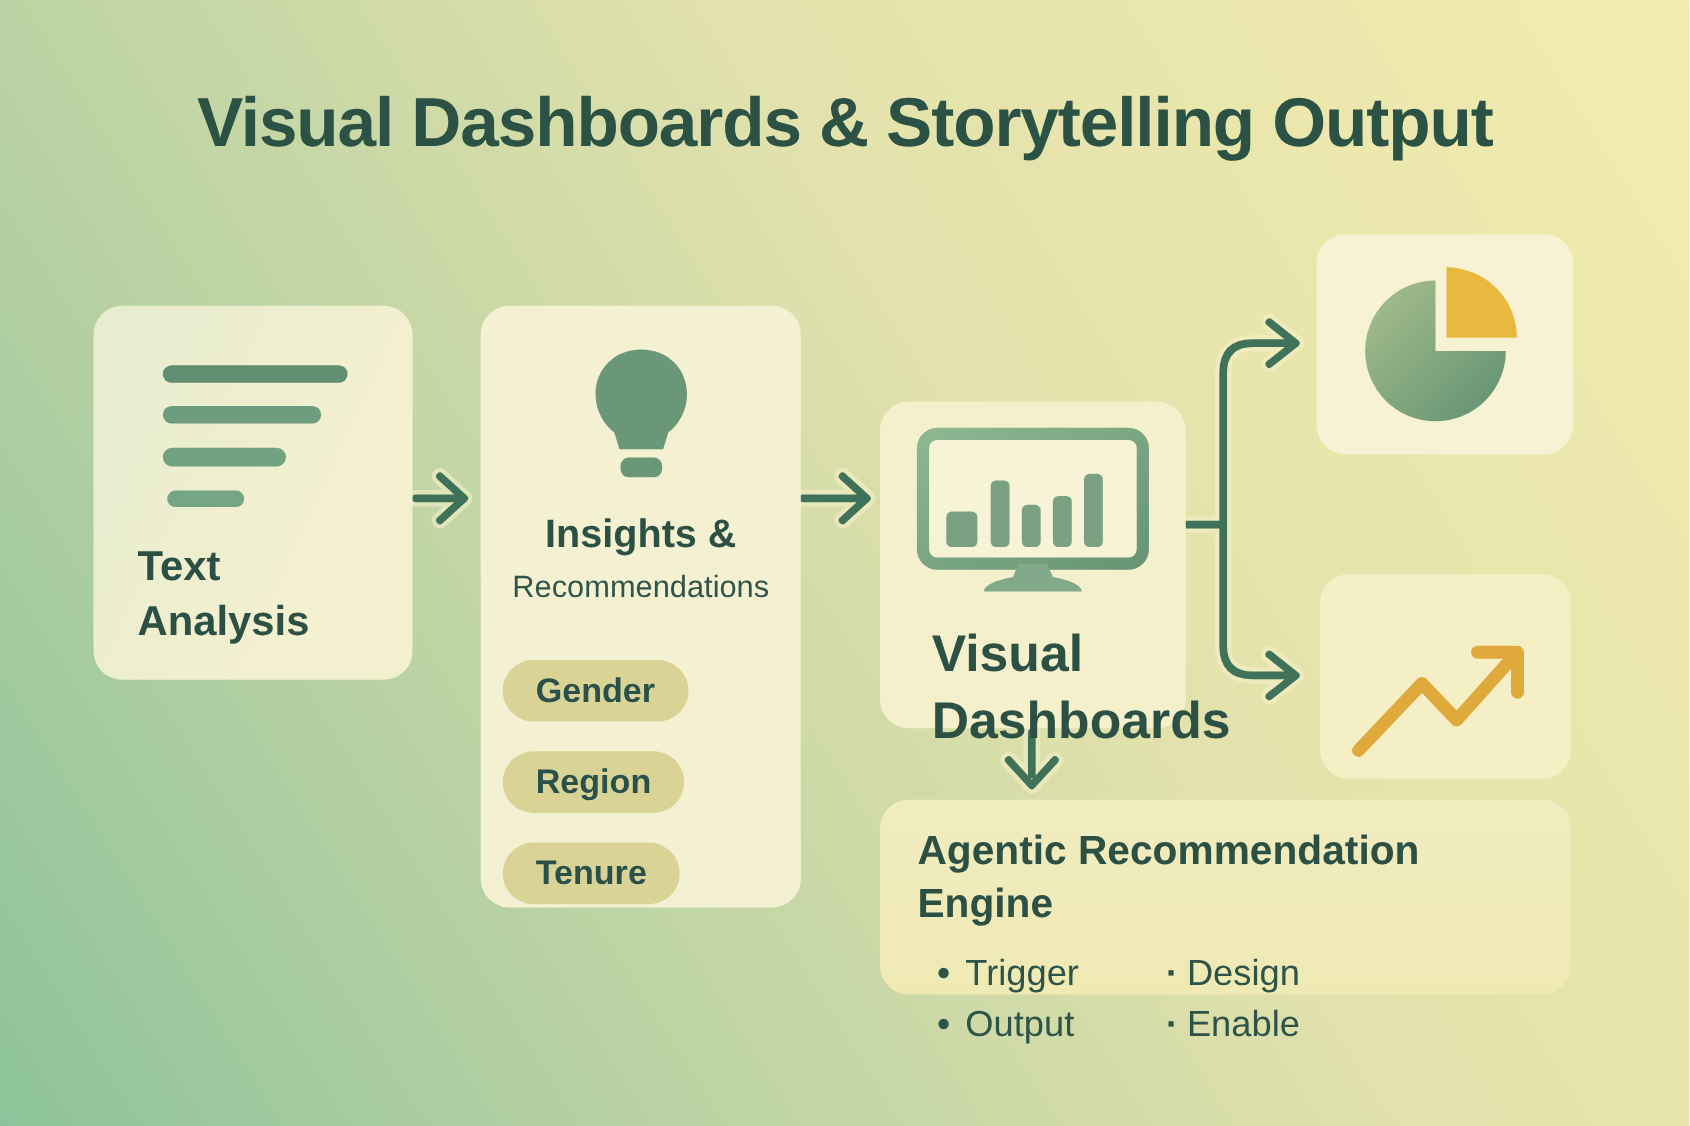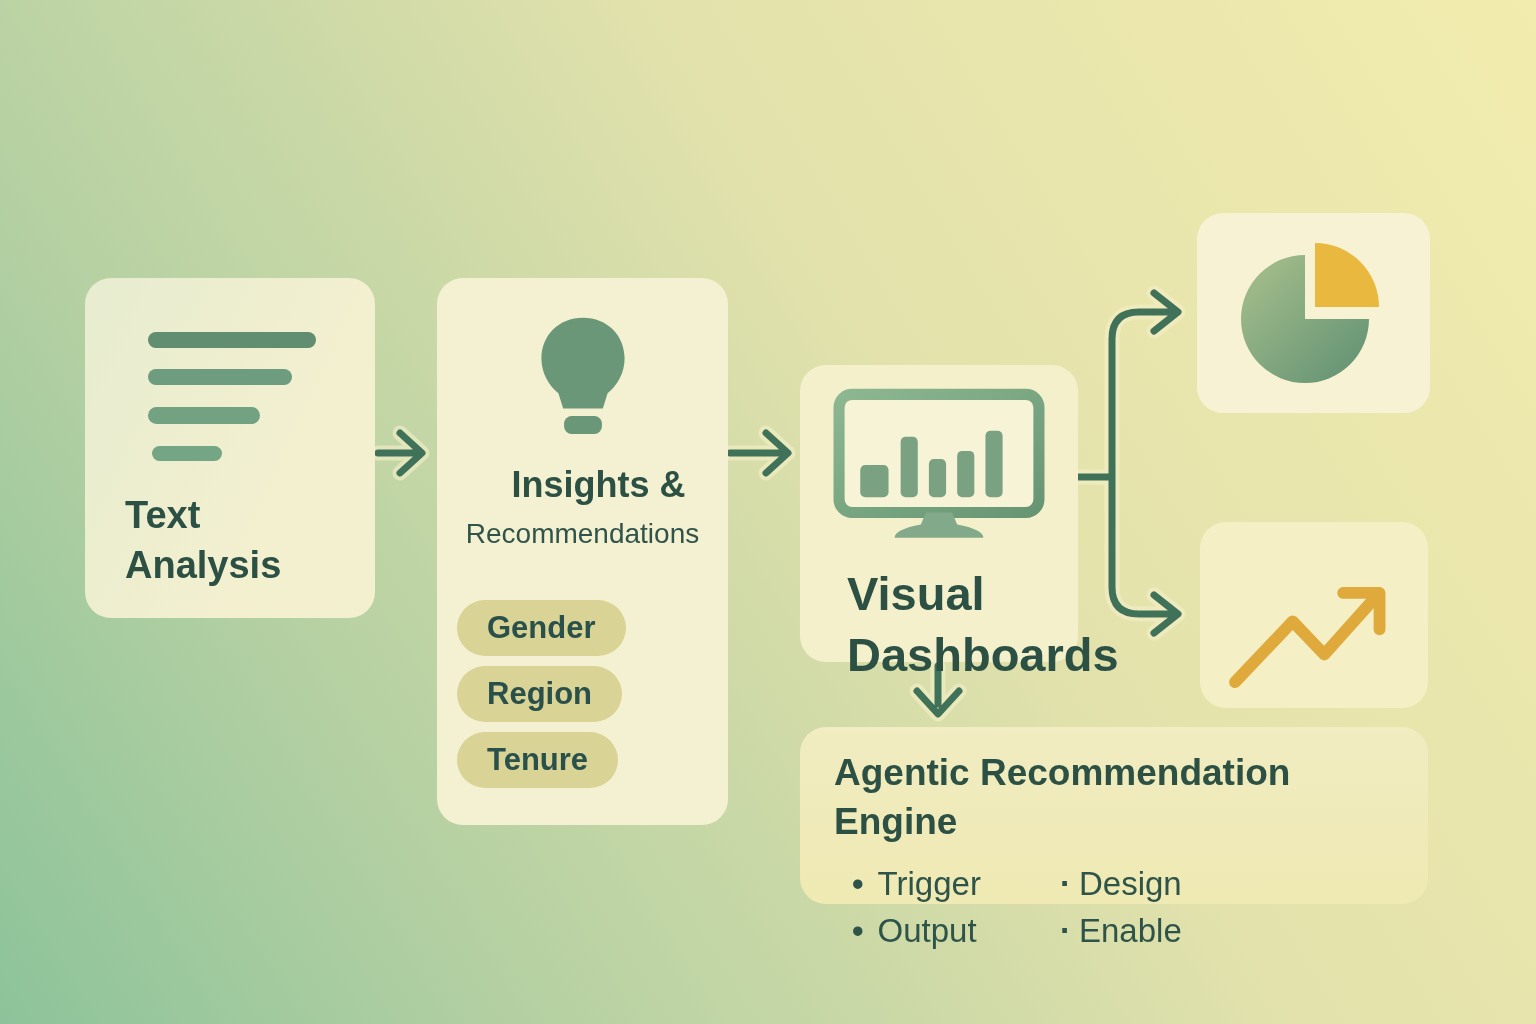--- a/index.html
+++ b/index.html
@@ -34,27 +34,27 @@
     font-weight:700;color:#2c5144;
   }
   .label-text-analysis{top:212px;font-size:38px;line-height:1.32;padding:0 40px;box-sizing:border-box;}
   .card-insights{
     left:437px;top:278px;width:291px;height:547px;
     background:#f4f1d2;
   }
   .lightbulb{position:absolute;left:50%;top:36px;transform:translateX(-50%);}
   .insights-heading{
     position:absolute;top:186px;left:0;width:100%;text-align:center;
-    font-size:36px;font-weight:700;color:#2c5144;padding-left:16px;
+    font-size:36px;font-weight:700;color:#2c5144;
   }
   .insights-sub{
     position:absolute;top:240px;left:0;width:100%;text-align:center;
     font-size:28px;font-weight:400;color:#31544a;
   }
-  .pills{position:absolute;left:20px;top:322px;display:flex;flex-direction:column;align-items:flex-start;gap:10px;text-align:right;}
+  .pills{position:absolute;left:20px;top:322px;display:flex;flex-direction:column;align-items:flex-start;gap:27px;text-align:right;}
   .pill{
     background:#d9d395;border-radius:30px;
     padding:10px 30px;
     font-size:31px;font-weight:700;color:#29504a;
   }
   .card-dashboards{
     left:800px;top:365px;width:278px;height:297px;
     background:#f4f0cb;
   }
   .monitor{position:absolute;left:50%;top:23px;transform:translateX(-50%);}
@@ -84,20 +84,21 @@
   }
   .bullet-item{white-space:nowrap;}
   .bullet-marker{margin-right:14px;font-weight:700;}
   .bullet-marker.small{margin-right:8px;}
 </style>
 </head>
 <body>
 
 <div class="canvas">
 
+  <h1 class="page-title">Visual Dashboards &amp; Storytelling Output</h1>
 
   <svg class="connectors" width="1536" height="1024" viewBox="0 0 1536 1024">
     <g fill="none" stroke="#f2eec6" stroke-width="15" stroke-linecap="round" stroke-linejoin="round" opacity="0.65">
       <path d="M378 453 H418 M400 433 L422 453 L400 473"></path>
       <path d="M730 453 H784 M766 433 L788 453 L766 473"></path>
       <path d="M1078 477 H1112 M1112 477 V339 Q1112 312 1139 312 H1170 M1154 293 L1178 312 L1154 331 M1112 477 V587 Q1112 614 1139 614 H1170 M1154 595 L1178 614 L1154 633"></path>
       <path d="M938 666 V704 M917 691 L938 714 L959 691"></path>
     </g>
     <g fill="none" stroke="#3f7258" stroke-width="7" stroke-linecap="round" stroke-linejoin="round">
       <path d="M378 453 H418 M400 433 L422 453 L400 473"></path>

